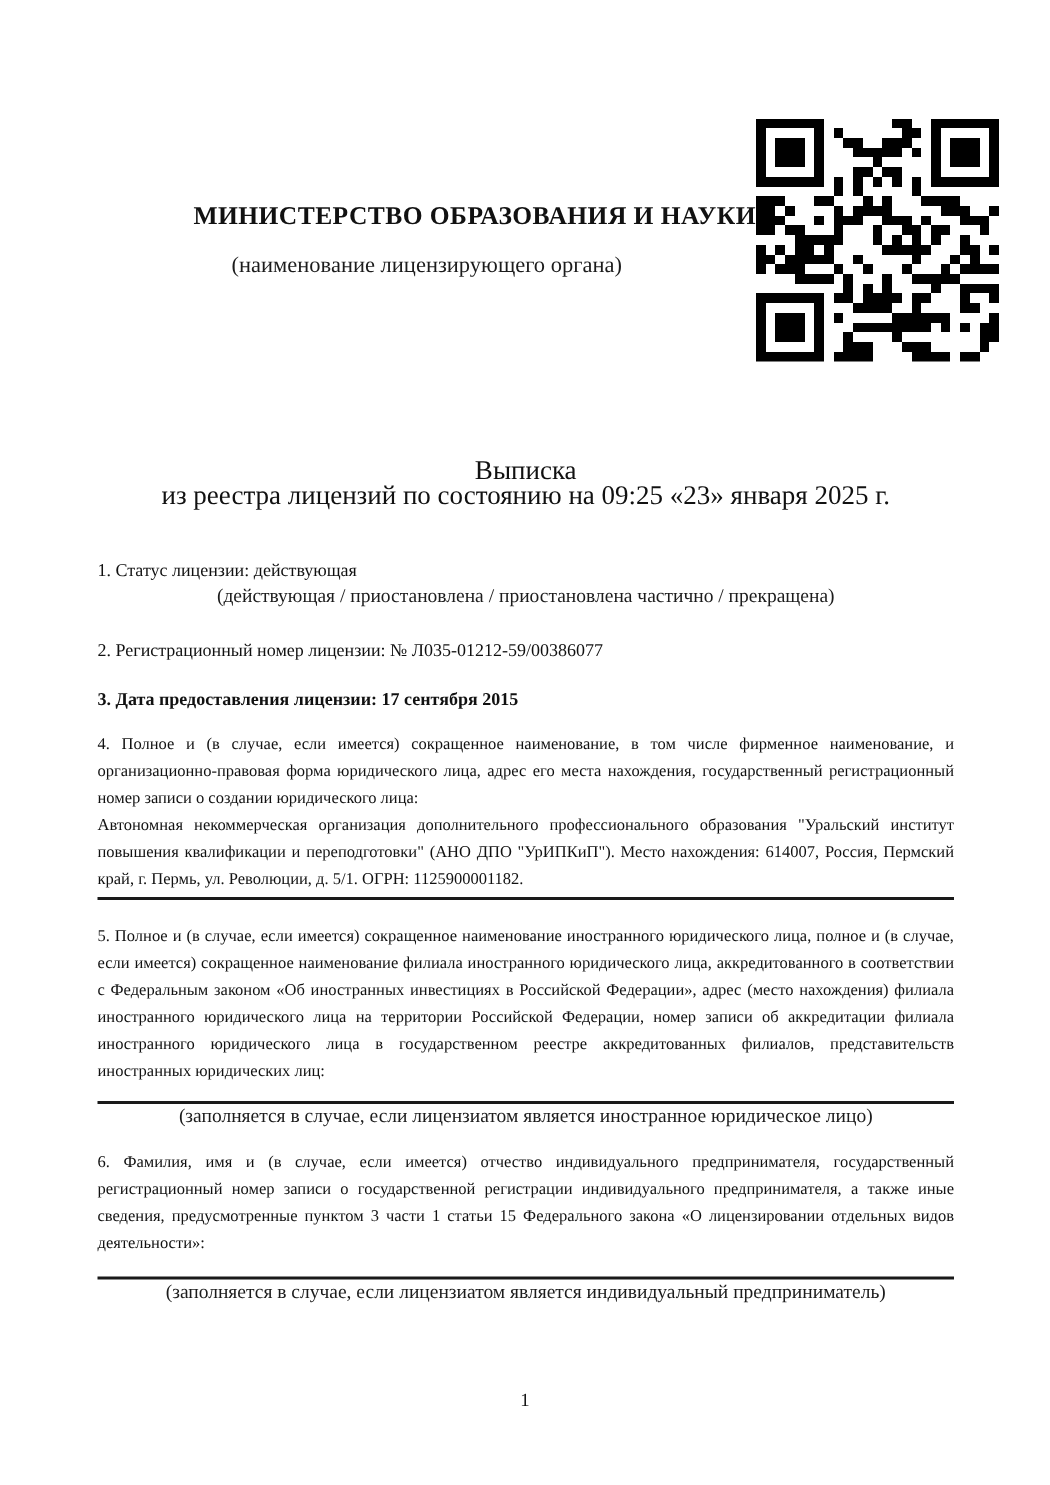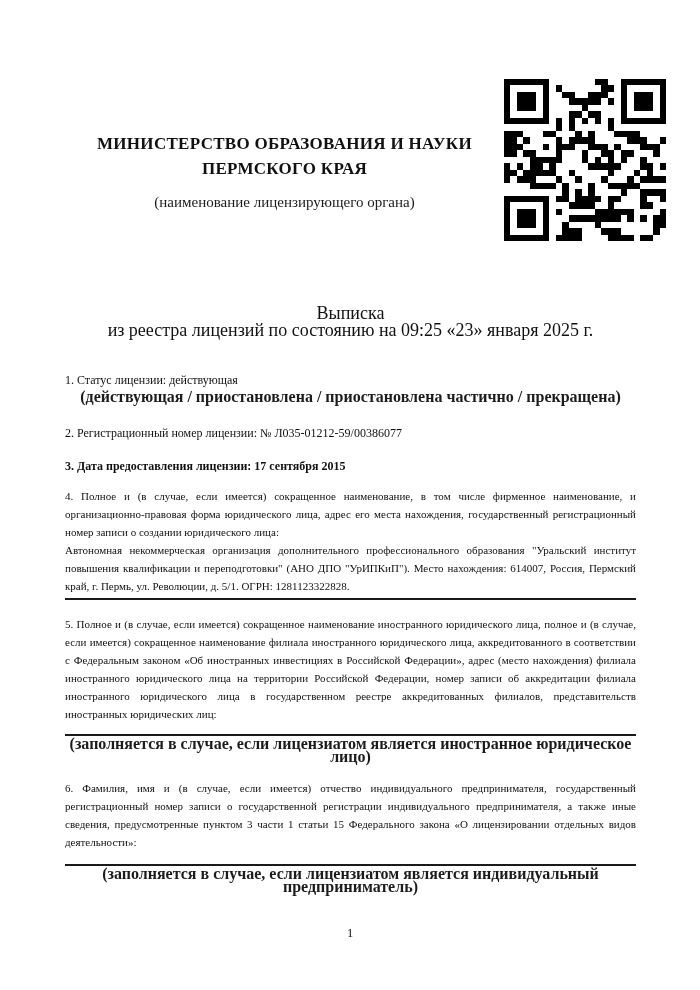--- a/index.html
+++ b/index.html
@@ -21,20 +21,21 @@
     flex:1;
     padding-top:52px;
     text-align:center;
   }
   .doc-title{
     font-size:17px;
     font-weight:bold;
     line-height:25px;
     letter-spacing:.3px;
     white-space:nowrap;
+    text-align:right;
   }
   .header-caption{
     font-size:15px;
     margin-top:13px;
     color:#1c1c1c;
   }
   .qr-box{width:162px;height:162px;flex:0 0 162px;}
   .qr-box svg{width:162px;height:162px;display:block;shape-rendering:crispEdges;}
   
   .content{margin:0 64px 0 65px;}
@@ -49,26 +50,25 @@
     line-height:18px;
     white-space:nowrap;
   }
   .just{
     font-size:11px;
     line-height:18px;
     text-align:justify;
     margin:0;
   }
   .center-caption{
-    font-size:16px;
+    font-size:13px;
     line-height:13px;
     text-align:center;
     margin:1px 0 0 0;
     color:#1c1c1c;
-    font-weight:bold;
   }
   .rule{
     border-top:2px solid #1a1a1a;
     height:0;
     margin-top:3px;
   }
   .mt-item1{margin-top:32px;}
   .mt-item2{margin-top:21px;}
   .mt-item3{margin-top:15px;font-weight:bold;}
   .mt-item4{margin-top:12px;}
@@ -86,21 +86,20 @@
   }
 </style>
 </head>
 <body>
 
 <div class="page">
 
   <div class="header-row">
     <div class="header-text">
       <div class="doc-title">МИНИСТЕРСТВО ОБРАЗОВАНИЯ И НАУКИ</div>
-      <div class="doc-title">ПЕРМСКОГО КРАЯ</div>
       <div class="header-caption">(наименование лицензирующего органа)</div>
     </div>
     <div class="qr-box">
       <svg id="qr-svg" viewBox="0 0 25 25" xmlns="http://www.w3.org/2000/svg">
           <rect x="0" y="0" width="1" height="1" fill="#000000"></rect>
           <rect x="1" y="0" width="1" height="1" fill="#000000"></rect>
           <rect x="2" y="0" width="1" height="1" fill="#000000"></rect>
           <rect x="3" y="0" width="1" height="1" fill="#000000"></rect>
           <rect x="4" y="0" width="1" height="1" fill="#000000"></rect>
           <rect x="5" y="0" width="1" height="1" fill="#000000"></rect>
@@ -416,21 +415,21 @@
     <section>
       <div class="item-line mt-item2">2. Регистрационный номер лицензии: № Л035-01212-59/00386077</div>
     </section>
 
     <section>
       <div class="item-line mt-item3">3. Дата предоставления лицензии: 17 сентября 2015</div>
     </section>
 
     <section>
       <p class="just mt-item4">4. Полное и (в случае, если имеется) сокращенное наименование, в том числе фирменное наименование, и организационно-правовая форма юридического лица, адрес его места нахождения, государственный регистрационный номер записи о создании юридического лица:</p>
-      <p class="just">Автономная некоммерческая организация дополнительного профессионального образования "Уральский институт повышения квалификации и переподготовки" (АНО ДПО "УрИПКиП"). Место нахождения: 614007, Россия, Пермский край, г. Пермь, ул. Революции, д. 5/1. ОГРН: 1281123322828.</p>
+      <p class="just">Автономная некоммерческая организация дополнительного профессионального образования "Уральский институт повышения квалификации и переподготовки" (АНО ДПО "УрИПКиП"). Место нахождения: 614007, Россия, Пермский край, г. Пермь, ул. Революции, д. 5/1. ОГРН: 1125900001182.</p>
       <div class="rule"></div>
     </section>
 
     <section>
       <p class="just mt-item5">5. Полное и (в случае, если имеется) сокращенное наименование иностранного юридического лица, полное и (в случае, если имеется) сокращенное наименование филиала иностранного юридического лица, аккредитованного в соответствии с Федеральным законом «Об иностранных инвестициях в Российской Федерации», адрес (место нахождения) филиала иностранного юридического лица на территории Российской Федерации, номер записи об аккредитации филиала иностранного юридического лица в государственном реестре аккредитованных филиалов, представительств иностранных юридических лиц:</p>
       <div class="answer-space5"></div>
       <div class="rule"></div>
       <p class="center-caption">(заполняется в случае, если лицензиатом является иностранное юридическое лицо)</p>
     </section>
 

